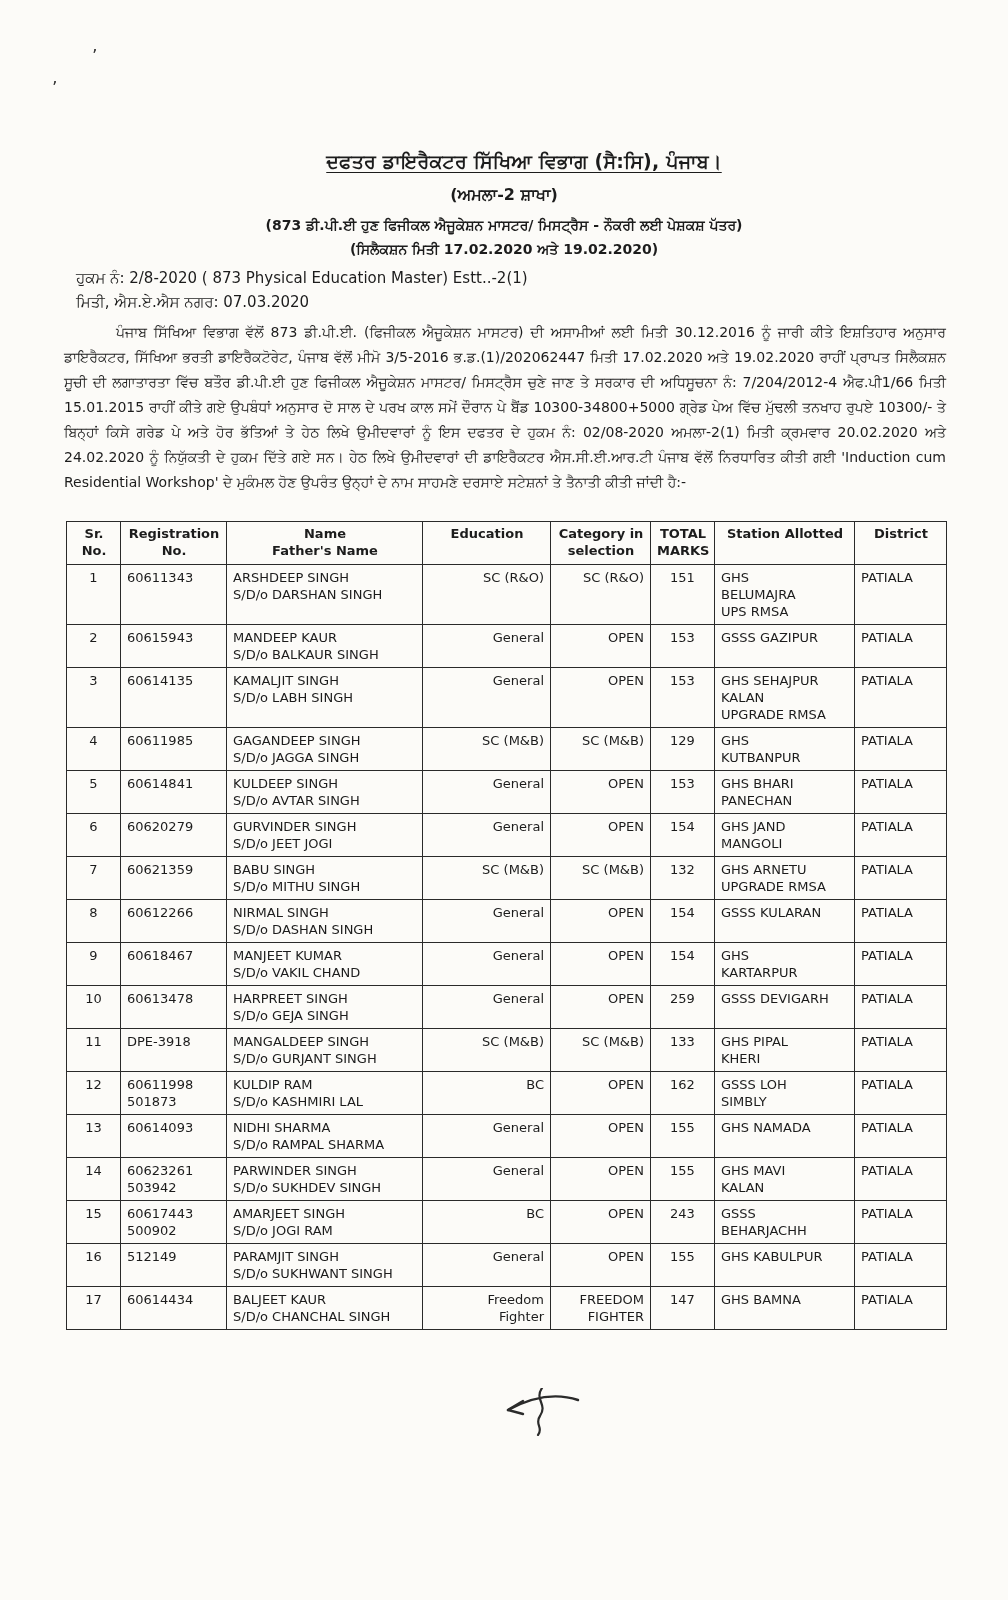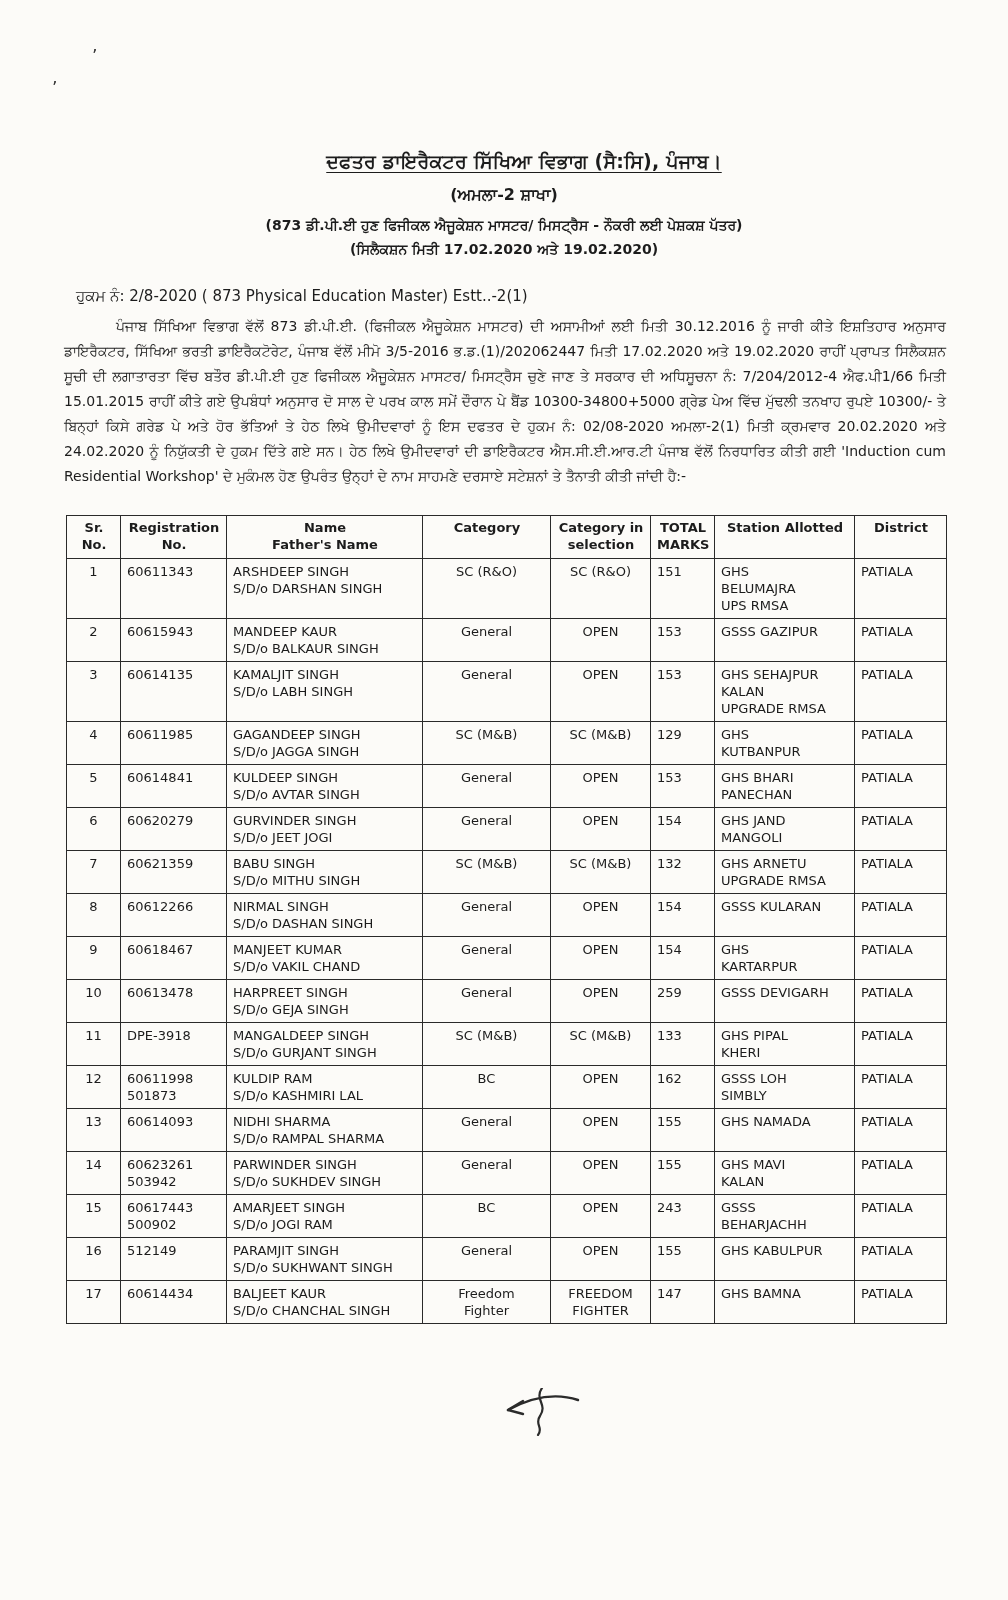--- a/index.html
+++ b/index.html
@@ -20,21 +20,21 @@
   .title {
     font-size:19px; font-weight:bold;
     text-decoration:underline; text-underline-offset:4px;
     letter-spacing:.2px;
     padding-left:40px;
   }
   .sub1 { font-size:16px; font-weight:bold; margin-top:12px; }
   .sub2 { font-size:14px; font-weight:bold; margin-top:13px; }
   .sub3 { font-size:14px; font-weight:bold; margin-top:7px; }
 
-  .orderblock { margin:26px 60px 0 76px; font-size:15px; line-height:24px; }
+  .orderblock { margin:8px 60px 0 76px; font-size:15px; line-height:24px; }
 
   .bodytext {
     margin:6px 62px 0 64px;
     font-size:14px;
     line-height:25px;
     text-align:justify;
     text-indent:52px;
   }
 
   table.tbl {
@@ -53,22 +53,22 @@
   }
   .tbl th {
     font-weight:bold;
     text-align:center;
     white-space:pre-line;
     padding:3px 5px 5px 6px;
   }
   .th-district { text-align:center; }
   .c-sr  { text-align:center; padding-top:6px; }
   .pre   { white-space:pre-line; }
-  .c-cat, .c-sel { text-align:center; }
-  .c-marks { }
+  .c-cat, .c-sel { text-align:right; }
+  .c-marks { text-align:center; }
   .c-district { padding-left:8px; }
   .c-name div { padding:0; }
 
   .scribble { position:absolute; left:500px; top:1388px; }
 </style>
 </head>
 <body>
 
 <div class="page">
 
@@ -77,20 +77,21 @@
 
   <div class="head">
     <div class="title">ਦਫਤਰ ਡਾਇਰੈਕਟਰ ਸਿੱਖਿਆ ਵਿਭਾਗ (ਸੈ:ਸਿ), ਪੰਜਾਬ।</div>
     <div class="sub1">(ਅਮਲਾ-2 ਸ਼ਾਖਾ)</div>
     <div class="sub2">(873 ਡੀ.ਪੀ.ਈ ਹੁਣ ਫਿਜੀਕਲ ਐਜੂਕੇਸ਼ਨ ਮਾਸਟਰ/ ਮਿਸਟ੍ਰੈਸ - ਨੌਕਰੀ ਲਈ ਪੇਸ਼ਕਸ਼ ਪੱਤਰ)</div>
     <div class="sub3">(ਸਿਲੈਕਸ਼ਨ ਮਿਤੀ 17.02.2020 ਅਤੇ 19.02.2020)</div>
   </div>
 
   <div class="orderblock">
     <div>ਹੁਕਮ ਨੰ: 2/8-2020 ( 873 Physical Education Master) Estt..-2(1)</div>
+    <div>ਮਿਤੀ, ਐਸ.ਏ.ਐਸ ਨਗਰ: 07.03.2020</div>
   </div>
 
   <div class="bodytext">ਪੰਜਾਬ ਸਿੱਖਿਆ ਵਿਭਾਗ ਵੱਲੋਂ 873 ਡੀ.ਪੀ.ਈ. (ਫਿਜੀਕਲ ਐਜੂਕੇਸ਼ਨ ਮਾਸਟਰ) ਦੀ ਅਸਾਮੀਆਂ ਲਈ ਮਿਤੀ 30.12.2016 ਨੂੰ ਜਾਰੀ ਕੀਤੇ ਇਸ਼ਤਿਹਾਰ ਅਨੁਸਾਰ ਡਾਇਰੈਕਟਰ, ਸਿੱਖਿਆ ਭਰਤੀ ਡਾਇਰੈਕਟੋਰੇਟ, ਪੰਜਾਬ ਵੱਲੋਂ ਮੀਮੋ 3/5-2016 ਭ.ਡ.(1)/202062447 ਮਿਤੀ 17.02.2020 ਅਤੇ 19.02.2020 ਰਾਹੀਂ ਪ੍ਰਾਪਤ ਸਿਲੈਕਸ਼ਨ ਸੂਚੀ ਦੀ ਲਗਾਤਾਰਤਾ ਵਿੱਚ ਬਤੌਰ ਡੀ.ਪੀ.ਈ ਹੁਣ ਫਿਜੀਕਲ ਐਜੂਕੇਸ਼ਨ ਮਾਸਟਰ/ ਮਿਸਟ੍ਰੈਸ ਚੁਣੇ ਜਾਣ ਤੇ ਸਰਕਾਰ ਦੀ ਅਧਿਸੂਚਨਾ ਨੰ: 7/204/2012-4 ਐਫ.ਪੀ1/66 ਮਿਤੀ 15.01.2015 ਰਾਹੀਂ ਕੀਤੇ ਗਏ ਉਪਬੰਧਾਂ ਅਨੁਸਾਰ ਦੋ ਸਾਲ ਦੇ ਪਰਖ ਕਾਲ ਸਮੇਂ ਦੌਰਾਨ ਪੇ ਬੈਂਡ 10300-34800+5000 ਗ੍ਰੇਡ ਪੇਅ ਵਿੱਚ ਮੁੱਢਲੀ ਤਨਖਾਹ ਰੁਪਏ 10300/- ਤੇ ਬਿਨ੍ਹਾਂ ਕਿਸੇ ਗਰੇਡ ਪੇ ਅਤੇ ਹੋਰ ਭੱਤਿਆਂ ਤੇ ਹੇਠ ਲਿਖੇ ਉਮੀਦਵਾਰਾਂ ਨੂੰ ਇਸ ਦਫਤਰ ਦੇ ਹੁਕਮ ਨੰ: 02/08-2020 ਅਮਲਾ-2(1) ਮਿਤੀ ਕ੍ਰਮਵਾਰ 20.02.2020 ਅਤੇ 24.02.2020 ਨੂੰ ਨਿਯੁੱਕਤੀ ਦੇ ਹੁਕਮ ਦਿੱਤੇ ਗਏ ਸਨ। ਹੇਠ ਲਿਖੇ ਉਮੀਦਵਾਰਾਂ ਦੀ ਡਾਇਰੈਕਟਰ ਐਸ.ਸੀ.ਈ.ਆਰ.ਟੀ ਪੰਜਾਬ ਵੱਲੋਂ ਨਿਰਧਾਰਿਤ ਕੀਤੀ ਗਈ 'Induction cum Residential Workshop' ਦੇ ਮੁਕੰਮਲ ਹੋਣ ਉਪਰੰਤ ਉਨ੍ਹਾਂ ਦੇ ਨਾਮ ਸਾਹਮਣੇ ਦਰਸਾਏ ਸਟੇਸ਼ਨਾਂ ਤੇ ਤੈਨਾਤੀ ਕੀਤੀ ਜਾਂਦੀ ਹੈ:-</div>
 
   <table class="tbl">
     <colgroup>
       <col style="width:54px">
       <col style="width:106px">
       <col style="width:196px">
       <col style="width:128px">
@@ -100,21 +101,21 @@
       <col style="width:92px">
     </colgroup>
     <thead>
       <tr>
         <th>Sr.
 No.</th>
         <th>Registration
 No.</th>
         <th>Name
 Father's Name</th>
-        <th>Category</th>
+        <th>Education</th>
         <th>Category in
 selection</th>
         <th>TOTAL
 MARKS</th>
         <th>Station Allotted</th>
         <th class="th-district">District</th>
       </tr>
     </thead>
     <tbody>
         <tr>

